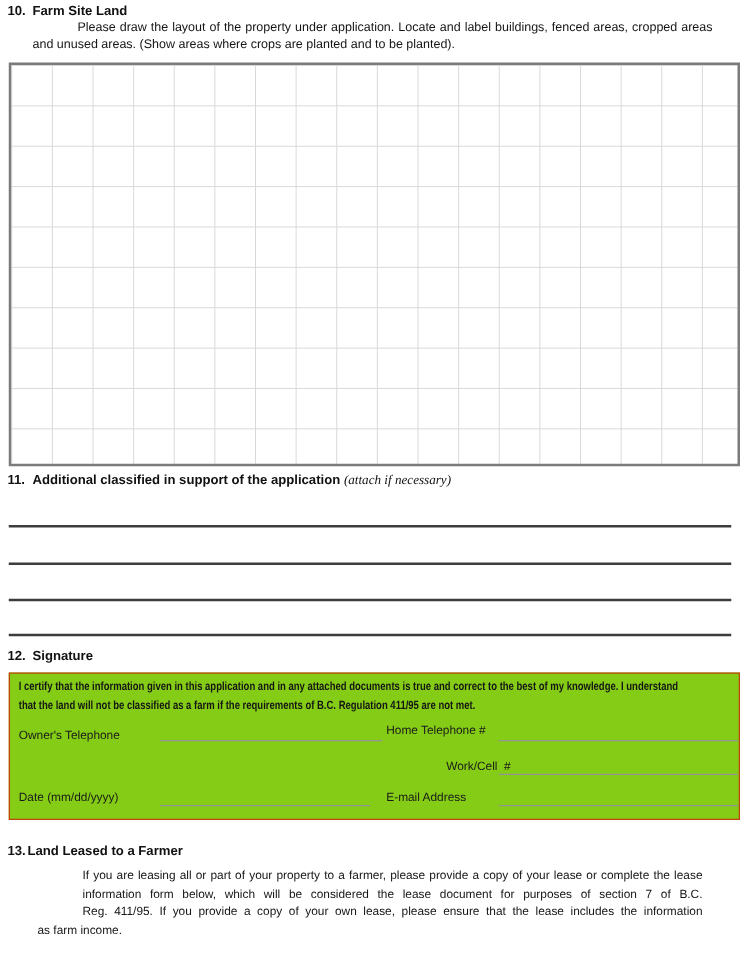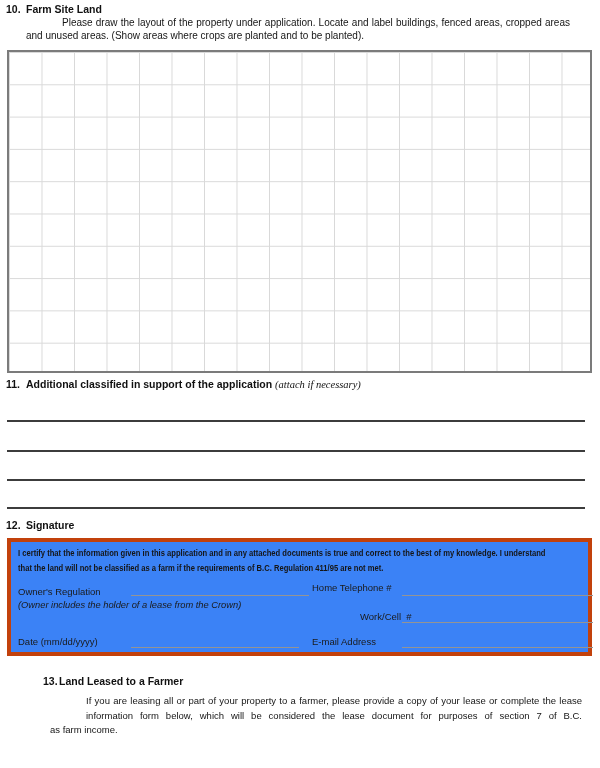--- a/index.html
+++ b/index.html
@@ -2,46 +2,46 @@
 <html><head>
 <meta charset="utf-8">
 <style>
   html,body{margin:0;padding:0;background:#fff;}
   #page{
     position:relative;width:600px;height:768px;background:#ffffff;
     font-family:"Liberation Sans", sans-serif;color:#151515;overflow:hidden;
   }
   .h{position:absolute;font-weight:bold;font-size:10.5px;color:#111;white-space:pre;}
   .h .num{display:inline-block;width:20px;}
-  .h .num-tight{display:inline-block;width:16px;margin-left:37px;}
+  .h .num-tight{display:inline-block;width:16px;}
   .h .note{font-weight:normal;font-style:italic;font-family:Liberation Serif, serif;}
   .instr{position:absolute;left:26px;top:16px;width:544px;font-size:10px;line-height:13px;}
   .jl{text-align:justify;text-align-last:justify;padding-left:36px;}
   .grid{
     position:absolute;left:7px;top:50px;width:585px;height:323px;
     box-sizing:border-box;border:2px solid #7b7b7b;
     background-image:
       linear-gradient(to right,#d9d9d9 1px,transparent 1px),
       linear-gradient(to bottom,#d9d9d9 1px,transparent 1px);
     background-size:32.5px 32.3px;
   }
   .wline{position:absolute;left:7px;width:578px;height:2px;background:#3c3c3c;}
   .sigbox{
     position:absolute;left:7px;top:538px;width:585px;height:118px;
-    box-sizing:border-box;border:4px solid #c2410c;background:#3b82f6;
+    box-sizing:border-box;border:1px solid #c2410c;background:#84cc16;
   }
   .cert{
     position:absolute;left:7px;top:3px;width:740px;
     transform:scaleX(0.8);transform-origin:0 0;
     font-weight:bold;font-size:9.5px;line-height:15px;white-space:nowrap;
   }
   .fld-label{position:absolute;font-size:9.5px;white-space:pre;color:#1a1a1a;}
   .fline{position:absolute;height:1px;background:#949494;}
   .inote{position:absolute;font-size:9.3px;font-style:italic;color:#1a1a1a;white-space:pre;}
-  .para{position:absolute;left:30px;top:694px;width:532px;font-size:9.5px;line-height:14.5px;color:#151515;margin-left:20px;}
+  .para{position:absolute;left:30px;top:694px;width:532px;font-size:9.5px;line-height:14.5px;color:#151515;}
 </style>
 </head>
 <body>
 
 <div id="page">
 
   <div class="h" style="left:6px;top:3px;"><span class="num">10.</span><span>Farm Site Land</span></div>
 
   <div class="instr">
     <div class="jl">Please draw the layout of the property under application. Locate and label buildings, fenced areas, cropped areas</div>
@@ -58,38 +58,38 @@
   <div class="wline" style="top:507px;"></div>
 
   <div class="h" style="left:6px;top:519px;"><span class="num">12.</span><span>Signature</span></div>
 
   <div class="sigbox">
     <div class="cert">
       <div>I certify that the information given in this application and in any attached documents is true and correct to the best of my knowledge. I understand</div>
       <div>that the land will not be classified as a farm if the requirements of B.C. Regulation 411/95 are not met.</div>
     </div>
 
-    <div class="fld-label" style="left:7px;top:44px;">Owner's Regulation</div>
+    <div class="fld-label" style="left:7px;top:44px;">Owner's Telephone</div>
     <div class="fline" style="left:120px;top:53px;width:178px;"></div>
-    <div class="inote" style="left:7px;top:58px;">(Owner includes the holder of a lease from the Crown)</div>
 
     <div class="fld-label" style="left:7px;top:94px;">Date (mm/dd/yyyy)</div>
     <div class="fline" style="left:120px;top:105px;width:168px;"></div>
 
     <div class="fld-label" style="left:301px;top:40px;">Home Telephone #</div>
     <div class="fline" style="left:391px;top:53px;width:191px;"></div>
 
     <div class="fld-label" style="left:301px;top:69px;margin-left:48px;">Work/Cell  #</div>
     <div class="fline" style="left:391px;top:80px;width:191px;"></div>
 
     <div class="fld-label" style="left:301px;top:94px;">E-mail Address</div>
     <div class="fline" style="left:391px;top:105px;width:191px;"></div>
   </div>
 
   <div class="h" style="left:6px;top:675px;"><span class="num-tight">13.</span><span>Land Leased to a Farmer</span></div>
 
   <div class="para">
     <div class="jl">If you are leasing all or part of your property to a farmer, please provide a copy of your lease or complete the lease</div>
     <div class="jl">information form below, which will be considered the lease document for purposes of section 7 of B.C.</div>
+    <div class="jl">Reg. 411/95. If you provide a copy of your own lease, please ensure that the lease includes the information</div>
     <div>as farm income.</div>
   </div>
 
 </div>
 
 </body></html>

